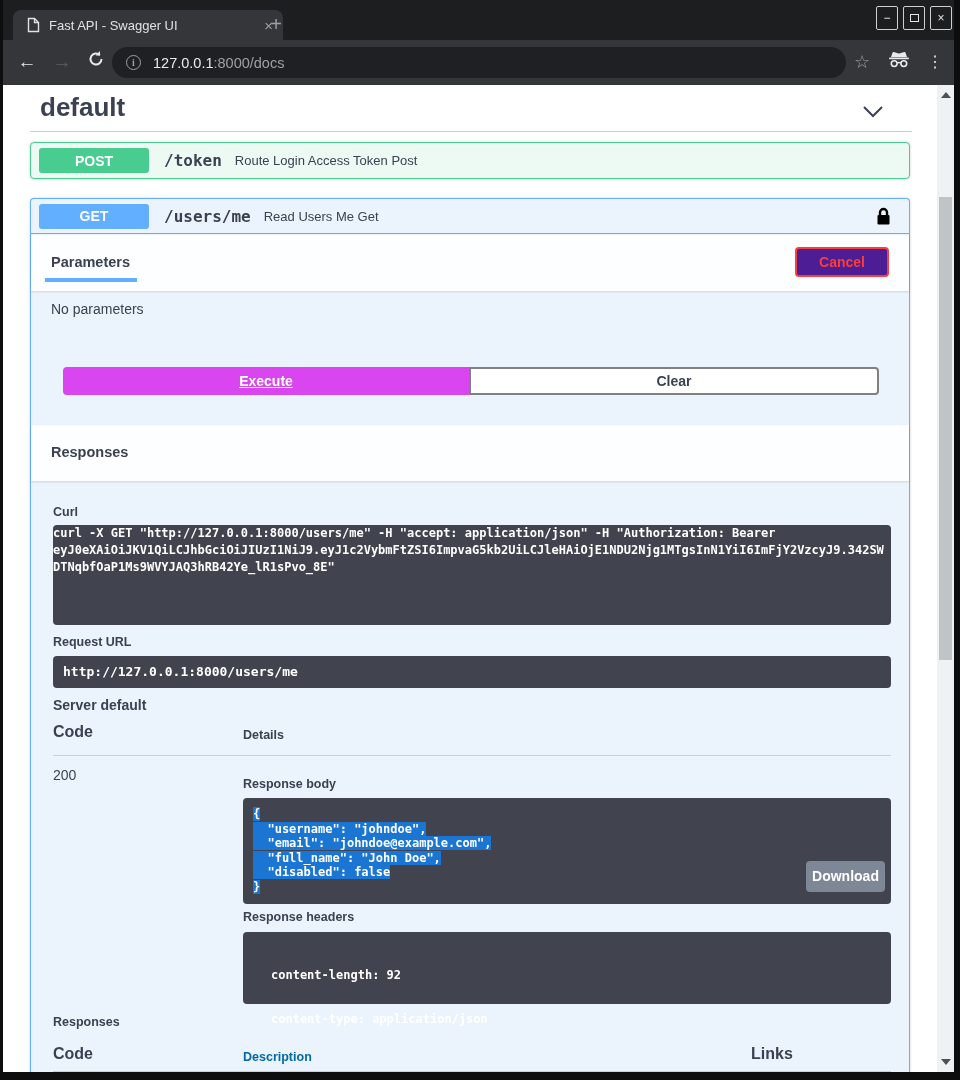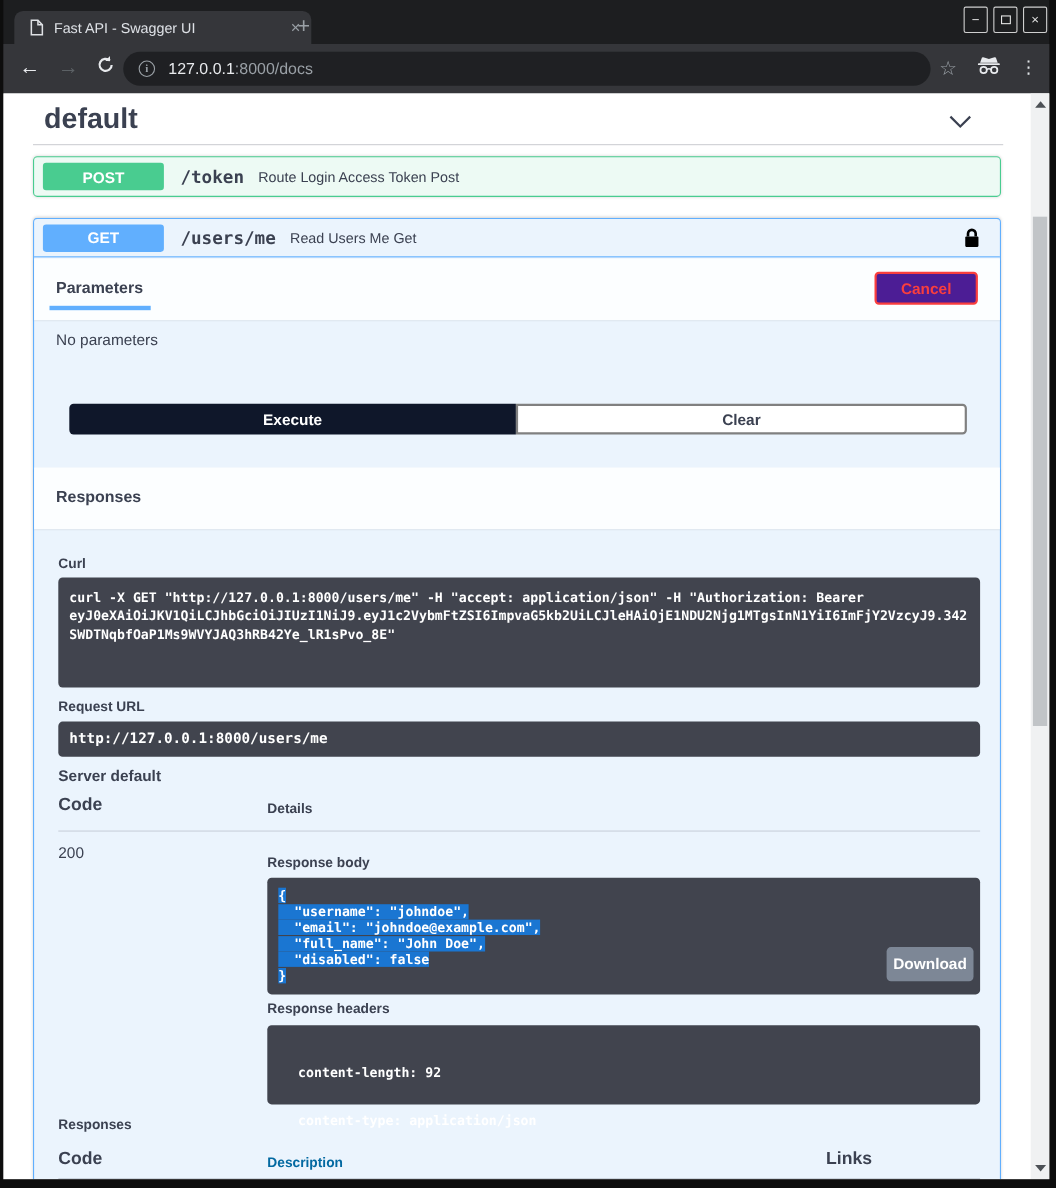--- a/index.html
+++ b/index.html
@@ -78,30 +78,30 @@
   .sec-params { top:36px; }
   .sec-resp   { top:226px; }
   .sec-title { position:absolute; left:20px; top:19px; font-size:14.5px; font-weight:bold; color:#3b4151; }
   .tab-underline { position:absolute; left:14px; top:43px; width:92px; height:4px; background:#61affe; }
   .btn-cancel { position:absolute; right:20px; top:12px; width:94px; height:30px; border:2px solid #f93e3e;
                 border-radius:4px; background:#4c1d95; color:#f93e3e; font-weight:bold; font-size:14px;
                 display:flex; align-items:center; justify-content:center; }
 
   .no-params { position:absolute; left:20px; top:102px; font-size:14px; color:#3b4151; }
   .exec-row { position:absolute; left:32px; top:168px; width:816px; height:28px; display:flex; }
-  .btn-execute { flex:1; background:#0f172a; color:#fff; font-weight:bold; font-size:14px;
-                 border-radius:4px 0 0 4px; display:flex; align-items:center; justify-content:center; }
+  .btn-execute { flex:1; background:#d946ef; color:#fff; font-weight:bold; font-size:14px;
+                 border-radius:4px 0 0 4px; display:flex; align-items:center; justify-content:center;text-decoration:underline; }
   .btn-clear { flex:1; background:#fff; border:2px solid #808080; color:#3b4151; font-weight:bold; font-size:14px;
                border-radius:0 4px 4px 0; display:flex; align-items:center; justify-content:center; }
 
   .lbl { position:absolute; font-size:12.5px; font-weight:bold; color:#3b4151; }
   .codeblock { position:absolute; background:#41444e; border-radius:4px; color:#fff;
                font-family:"DejaVu Sans Mono", monospace; font-weight:bold; }
   .curl-lbl { left:22px; top:306px; }
-  .curl-box { left:22px; top:326px; width:838px; height:100px; padding:10px; font-size:12px; line-height:1.42;
+  .curl-box { left:22px; top:326px; width:838px; height:100px; font-size:12px; line-height:1.42;
               white-space:pre-wrap; word-wrap:break-word; overflow-wrap:anywhere; overflow:hidden; }
   .requrl-lbl { left:22px; top:436px; }
   .requrl-box { left:22px; top:457px; width:838px; height:32px; padding:9px 10px; font-size:13px; line-height:14px; }
   .srvresp-lbl { position:absolute; left:22px; top:498px; font-size:14px; font-weight:bold; color:#3b4151; }
   .th-code { position:absolute; left:22px; top:524px; font-size:16px; font-weight:bold; color:#3b4151; }
   .th-details { position:absolute; left:212px; top:529px; font-size:12.5px; font-weight:bold; color:#3b4151; }
   .thead-line { position:absolute; left:22px; top:556px; width:838px; height:1px; background:rgba(59,65,81,.2); }
   .status-code { position:absolute; left:22px; top:568px; font-size:14px; color:#3b4151; }
   .respbody-lbl { left:212px; top:578px; }
   .respbody-box { left:212px; top:599px; width:648px; height:106px; padding:9px 10px; font-size:12px; line-height:14.5px; }

